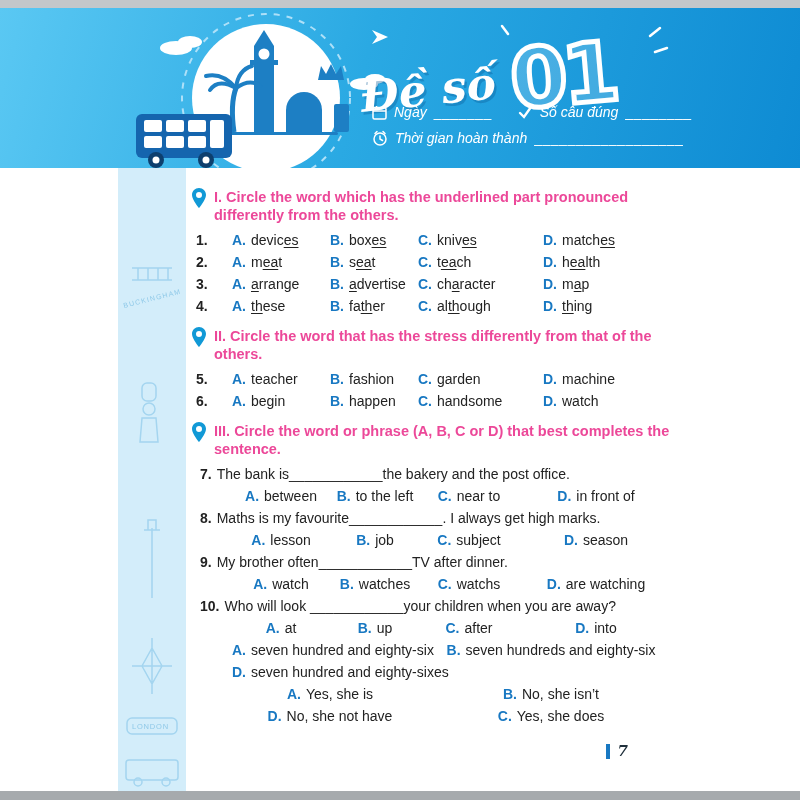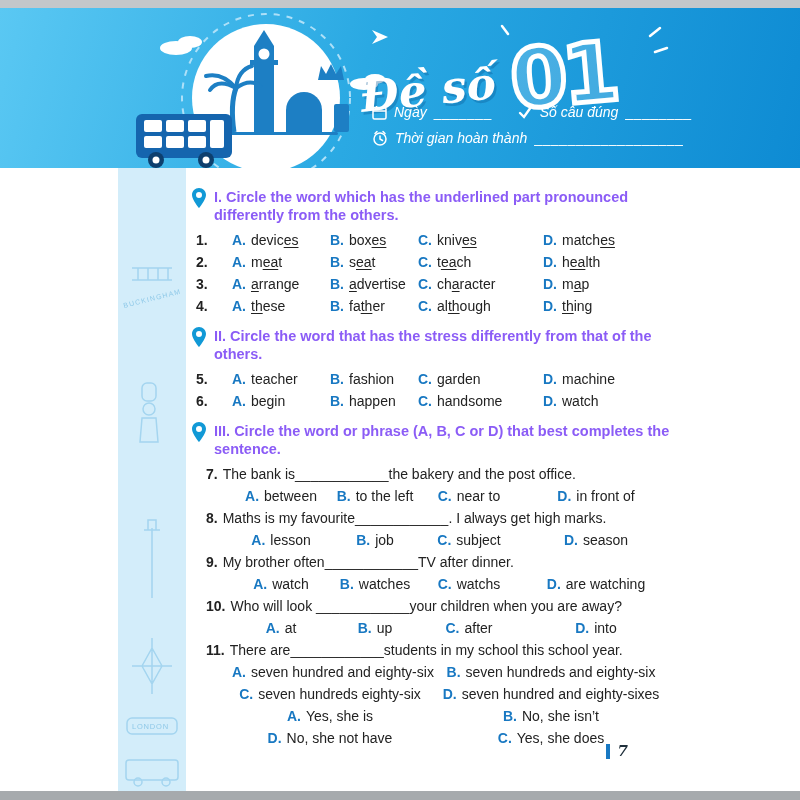--- a/index.html
+++ b/index.html
@@ -19,33 +19,33 @@
   .frow{display:flex;align-items:center;margin-bottom:10px;}
   .fitem{display:flex;align-items:center;gap:7px;}
   .fitem + .fitem{margin-left:26px;}
   .blank{font-style:normal;letter-spacing:0.5px;}
 
   
   .sidebar{position:absolute;top:168px;left:118px;width:68px;height:623px;background:#d3edfa;overflow:hidden;}
 
   
   .content{position:absolute;top:168px;left:196px;width:478px;font-size:14px;line-height:17px;}
-  .sec-head{position:relative;margin-left:18px;color:#8b5cf6;font-weight:bold;font-size:14.5px;line-height:18px;}
+  .sec-head{position:relative;margin-left:18px;color:#ec4899;font-weight:bold;font-size:14.5px;line-height:18px;}
   .pin{position:absolute;left:-22px;top:0;}
   .mt1{margin-top:20px;margin-bottom:8px;}
   .mt2{margin-top:12px;margin-bottom:8px;}
   .row{height:17px;margin-bottom:5px;white-space:nowrap;}
   .qrow{display:flex;}
   .qnum{width:36px;font-weight:bold;flex:none;}
   .opts{display:grid;flex:1;}
   .g1{grid-template-columns:98px 88px 125px 1fr;}
   .g3{grid-template-columns:98px 90px 98px 1fr;}
   .g2{grid-template-columns:196px 1fr;}
   .optrow{margin-left:36px;text-align:center;}
-  .stem{margin-left:10px;}
+  .stem{margin-left:4px;}
   .qn{font-weight:bold;padding-right:5px;}
   .lt{color:#1878c2;font-weight:bold;padding-right:5px;}
   .u{text-decoration:underline;text-underline-offset:2px;}
   .opt{white-space:nowrap;}
 
   .pageno{position:absolute;left:606px;top:742px;display:flex;align-items:center;gap:8px;}
   .pbar{width:3.5px;height:15px;background:#1878c2;}
   .pnum{font-family:"DejaVu Serif",serif;font-style:italic;font-weight:bold;font-size:15px;color:#20303c;}
 </style>
 </head>
@@ -274,27 +274,25 @@
   </div>
 
   <div class="row stem"><b class="qn">10.</b><span>Who will look ____________your children when you are away?</span></div>
   <div class="row opts g3 optrow">
     <span class="opt"><b class="lt">A.</b><span>at</span></span>
     <span class="opt"><b class="lt">B.</b><span>up</span></span>
     <span class="opt"><b class="lt">C.</b><span>after</span></span>
     <span class="opt"><b class="lt">D.</b><span>into</span></span>
   </div>
 
-  <div class="row stem"><b class="qn">11.</b><span>There are____________students in my school this school year.</span></div>
   <div class="row opts g2 optrow">
     <span class="opt"><b class="lt">A.</b><span>seven hundred and eighty-six</span></span>
     <span class="opt"><b class="lt">B.</b><span>seven hundreds and eighty-six</span></span>
   </div>
   <div class="row opts g2 optrow">
-    <span class="opt"><b class="lt">C.</b><span>seven hundreds eighty-six</span></span>
     <span class="opt"><b class="lt">D.</b><span>seven hundred and eighty-sixes</span></span>
   </div>
 
   <div class="row opts g2 optrow">
     <span class="opt"><b class="lt">A.</b><span>Yes, she is</span></span>
     <span class="opt"><b class="lt">B.</b><span>No, she isn’t</span></span>
   </div>
   <div class="row opts g2 optrow">
     <span class="opt"><b class="lt">D.</b><span>No, she not have</span></span>
     <span class="opt"><b class="lt">C.</b><span>Yes, she does</span></span>

